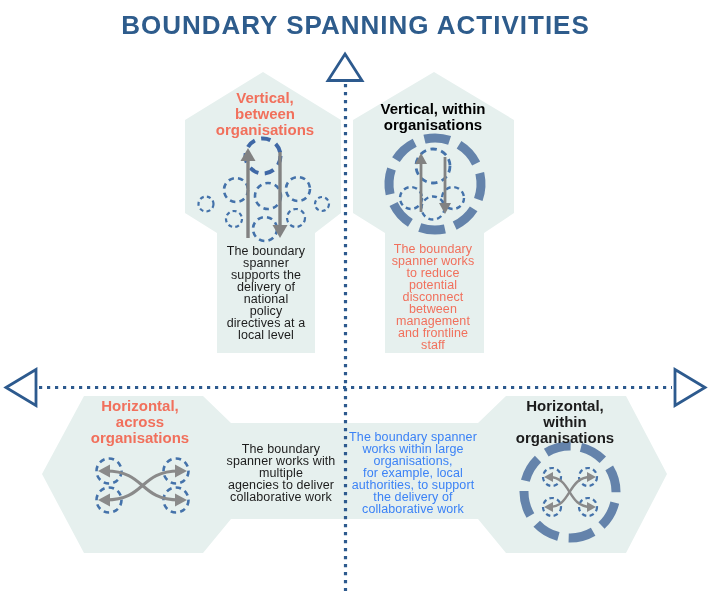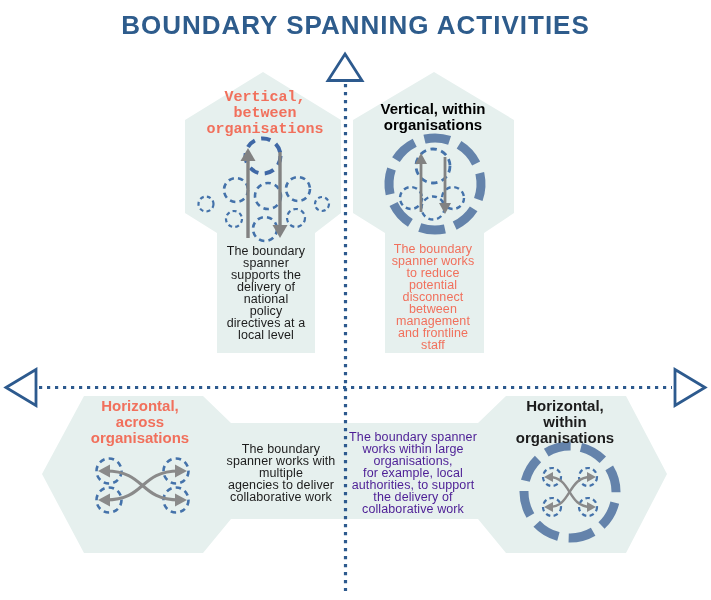--- a/index.html
+++ b/index.html
@@ -101,21 +101,21 @@
       <path d="M549,507 C572,507 567,477 591,477" stroke="#8a8a8a" stroke-width="2.4"></path>
       <polygon points="544,477 553,472 553,482" fill="#8a8a8a"></polygon>
       <polygon points="544,507 553,502 553,512" fill="#8a8a8a"></polygon>
       <polygon points="596,477 587,472 587,482" fill="#8a8a8a"></polygon>
       <polygon points="596,507 587,502 587,512" fill="#8a8a8a"></polygon>
     </g>
   </svg>
 
   <h1 class="title">BOUNDARY SPANNING ACTIVITIES</h1>
 
-  <div class="heading h-tl" style="color: rgb(241, 112, 92); font-family: Liberation Mono, monospace;">Vertical,
+  <div class="heading h-tl" style="color: rgb(241, 112, 92);">Vertical,
 between
 organisations</div>
   <div class="heading h-tr" style="color: #000000;">Vertical, within
 organisations</div>
   <div class="heading h-bl" style="color: rgb(241, 112, 92);">Horizontal,
 across
 organisations</div>
   <div class="heading h-br" style="color: rgb(28, 28, 28);">Horizontal,
 within
 organisations</div>
@@ -135,21 +135,21 @@
 disconnect
 between
 management
 and frontline
 staff</div>
   <div class="body-text b-bl" style="color: rgb(28, 28, 28);">The boundary
 spanner works with
 multiple
 agencies to deliver
 collaborative work</div>
-  <div class="body-text b-br" style="color: #4c1d95;">The boundary spanner
+  <div class="body-text b-br" style="color: #3b82f6;">The boundary spanner
 works within large
 organisations,
 for example, local
 authorities, to support
 the delivery of
 collaborative work</div>
 
 </div>
 
 </body></html>

